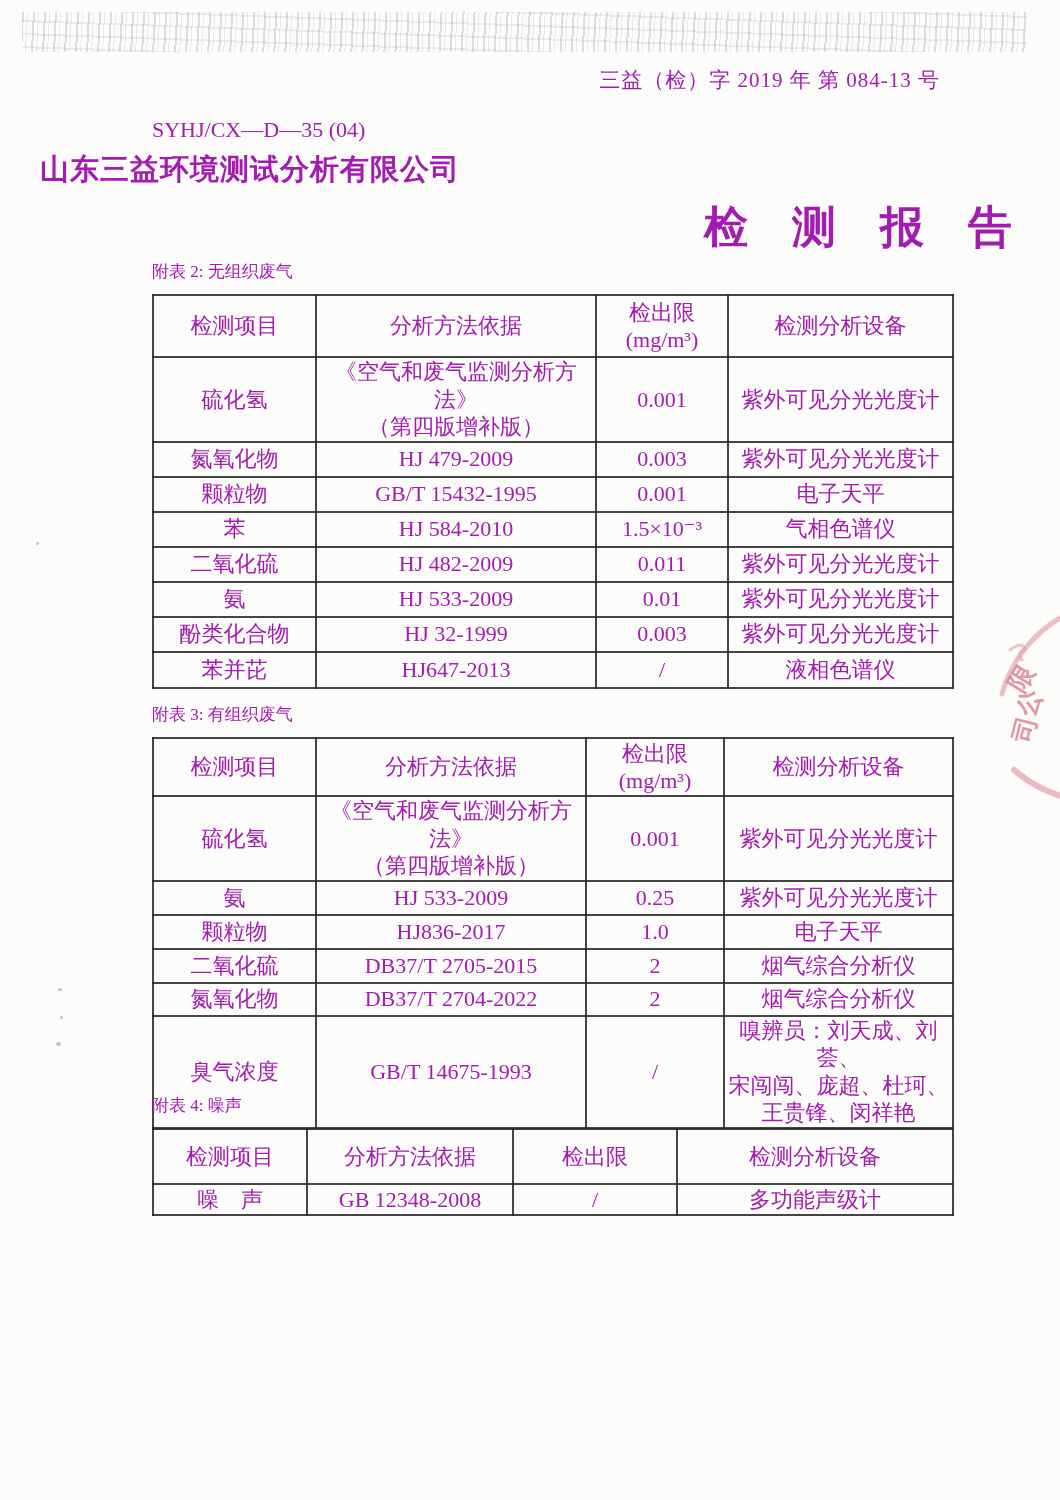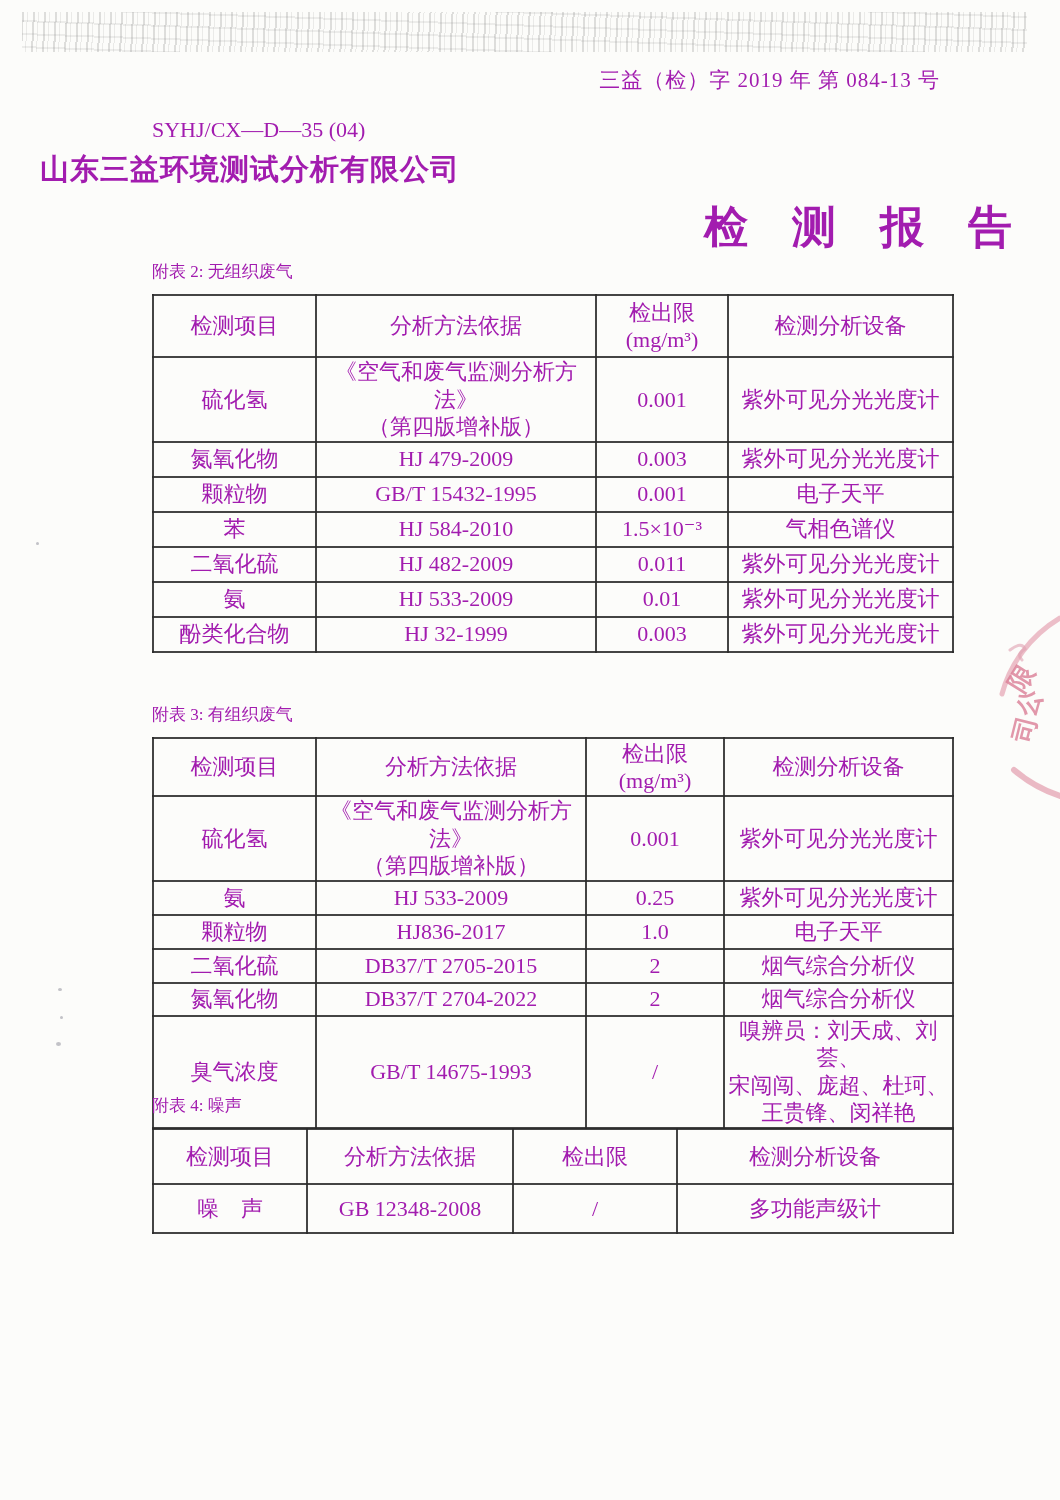--- a/index.html
+++ b/index.html
@@ -108,20 +108,26 @@
         <td>HJ 533-2009</td>
         <td>0.01</td>
         <td>紫外可见分光光度计</td>
       </tr>
       <tr style="height:35px;">
         <td>酚类化合物</td>
         <td>HJ 32-1999</td>
         <td>0.003</td>
         <td>紫外可见分光光度计</td>
       </tr>
+      <tr style="height:36px;">
+        <td>苯并芘</td>
+        <td>HJ647-2013</td>
+        <td>/</td>
+        <td>液相色谱仪</td>
+      </tr>
     </tbody>
   </table>
 
   <div class="caption cap3">附表 3: 有组织废气</div>
   <table class="t t3">
     <colgroup>
         <col class="c0">
         <col class="c1">
         <col class="c2">
         <col class="c3">
@@ -184,21 +190,21 @@
         <col class="c2">
         <col class="c3">
       </colgroup>
     <tbody>
       <tr style="height:55px;">
         <td>检测项目</td>
         <td>分析方法依据</td>
         <td>检出限</td>
         <td>检测分析设备</td>
       </tr>
-      <tr style="height:49px;margin-left:48px;">
+      <tr style="height:31px;margin-left:48px;">
         <td>噪　声</td>
         <td>GB 12348-2008</td>
         <td>/</td>
         <td>多功能声级计</td>
       </tr>
     </tbody>
   </table>
 
 
   <svg class="stamp" viewBox="0 0 80 220" xmlns="http://www.w3.org/2000/svg">

